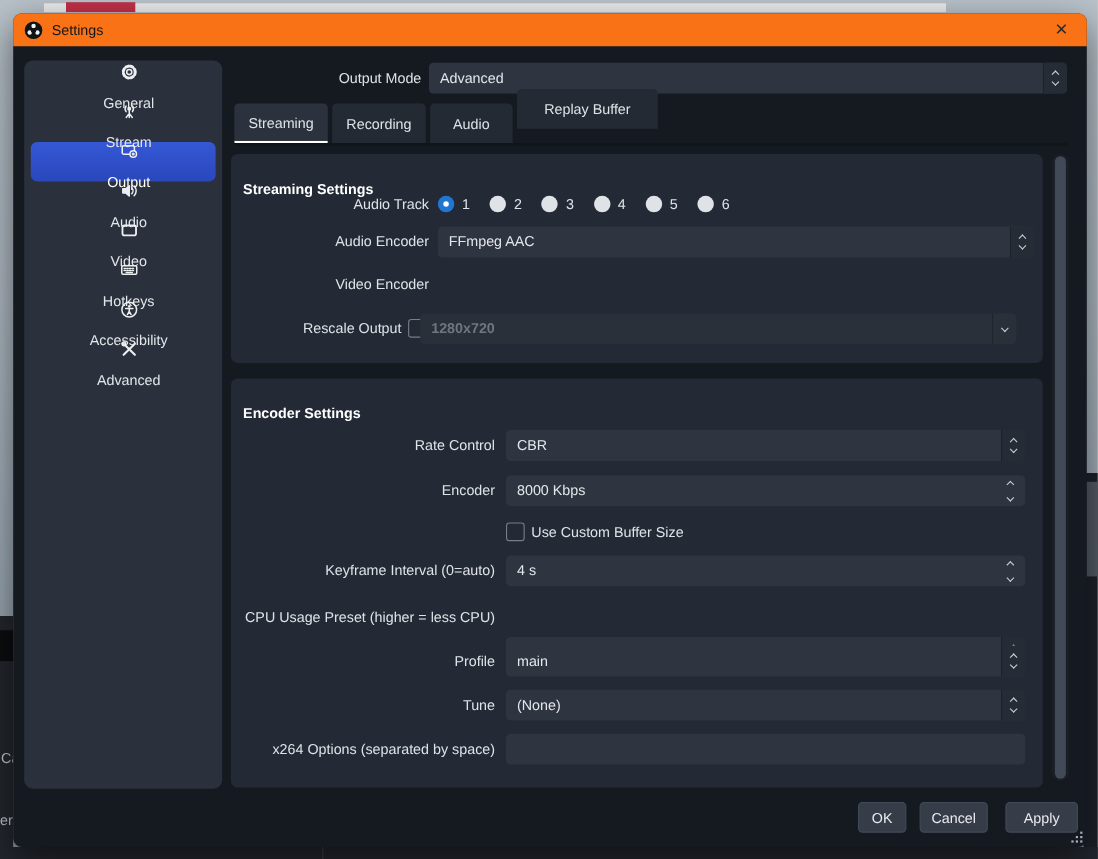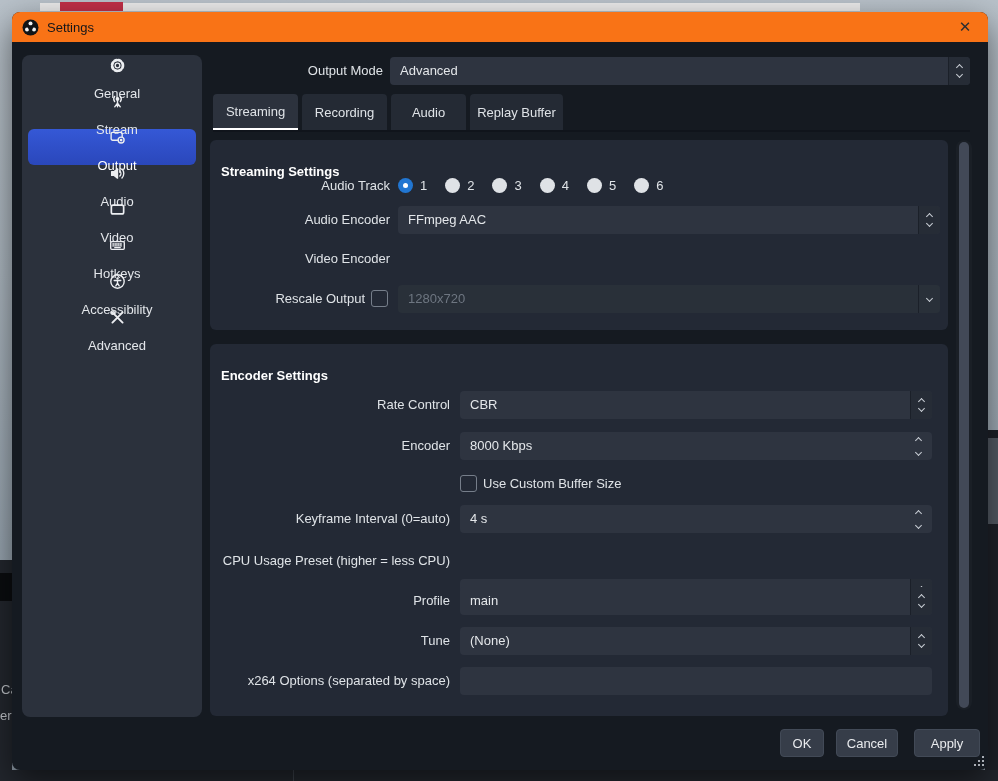--- a/index.html
+++ b/index.html
@@ -12,21 +12,21 @@
   .bg-strip-white { position:absolute; left:40px; top:3px; width:820px; height:8px; background:#ececec; }
   .bg-strip-red   { position:absolute; left:60px; top:2px; width:63px; height:9px; background:#c23048; }
   .bg-left-dark   { position:absolute; left:0; top:560px; width:12px; height:221px; background:#23272e; }
   .bg-left-black  { position:absolute; left:0; top:573px; width:12px; height:28px; background:#0b0d10; }
   .bg-right-dark  { position:absolute; left:985px; top:430px; width:13px; height:351px; background:#1e222a; }
   .bg-right-light { position:absolute; left:987px; top:438px; width:11px; height:86px; background:#555c66; }
   .bg-bottom      { position:absolute; left:0; top:770px; width:998px; height:11px; background:#23272e; }
   .bg-bottom-line { position:absolute; left:293px; top:770px; width:1px; height:11px; background:#3c424b; }
   .bg-frag { position:absolute; color:#c3c7cc; font-size:13px; z-index:1; }
   .bg-frag.f1 { left:1px; top:682px; }
-  .bg-frag.f2 { left:0px; top:708px;text-align:center; }
+  .bg-frag.f2 { left:0px; top:738px;text-align:center; }
 
   
   .dialog { position:absolute; left:12px; top:12px; width:976px; height:758px; z-index:2;
     background:#151a21; border-radius:8px; box-shadow:0 12px 34px rgba(0,0,0,.55); }
   .titlebar { position:absolute; left:0; top:0; width:100%; height:30px; background:#f97316;
     border-radius:8px 8px 0 0; display:flex; align-items:center; }
   .obs-logo { margin-left:10px; width:17px; height:17px; }
   .title-text { margin-left:8px; font-size:13px; color:#15161a; }
   .close-x { position:absolute; right:12px; top:4px; width:22px; height:22px; color:#2b2d31;
     font-size:15px; display:flex; align-items:center; justify-content:center; cursor:default; }
@@ -208,21 +208,21 @@
 
     <div class="tab selected" style="left:201px; top:82px; width:85px;">
       <span>Streaming</span>
       </div>
     <div class="tab" style="left:290px; top:82px; width:85px;">
       <span>Recording</span>
       </div>
     <div class="tab" style="left:379px; top:82px; width:75px;">
       <span>Audio</span>
       </div>
-    <div class="tab" style="left:458px; top:82px; width:93px;">
+    <div class="tab" style="left:458px; top:69px; width:128px;">
       <span>Replay Buffer</span>
       </div>
     <div class="tabs-baseline" style="left:201px; top:118px; width:757px;"></div>
 
     <div class="panel" style="left:198px; top:128px; width:738px; height:190px;">
       <h3>Streaming Settings</h3>
 
       <div class="lbl" style="left:0; top:34px; width:180px; line-height:24px;">Audio Track</div>
       <div class="radio-row" style="left:188px; top:38px;">
         <span class="radio checked"></span>
@@ -245,21 +245,21 @@
         <span class="spin">
             <i class="chev up"></i>
             <i class="chev down"></i>
           </span>
       </div>
 
       <div class="lbl" style="left:0; top:105px; width:180px;">Video Encoder</div>
 
       <div class="lbl" style="left:0; top:145px; width:155px;">Rescale Output</div>
       <span class="checkbox" style="position:absolute; left:161px; top:150px;"></span>
-      <div class="combo disabled" style="left:188px; top:145px; width:542px;">
+      <div class="combo disabled" style="left:172px; top:145px; width:542px;font-weight:bold;">
         <span>1280x720</span>
         <span class="spin">
             <i class="chev down"></i>
           </span>
       </div>
     </div>
 
     <div class="panel" style="left:198px; top:332px; width:738px; height:372px;">
       <h3>Encoder Settings</h3>
 

